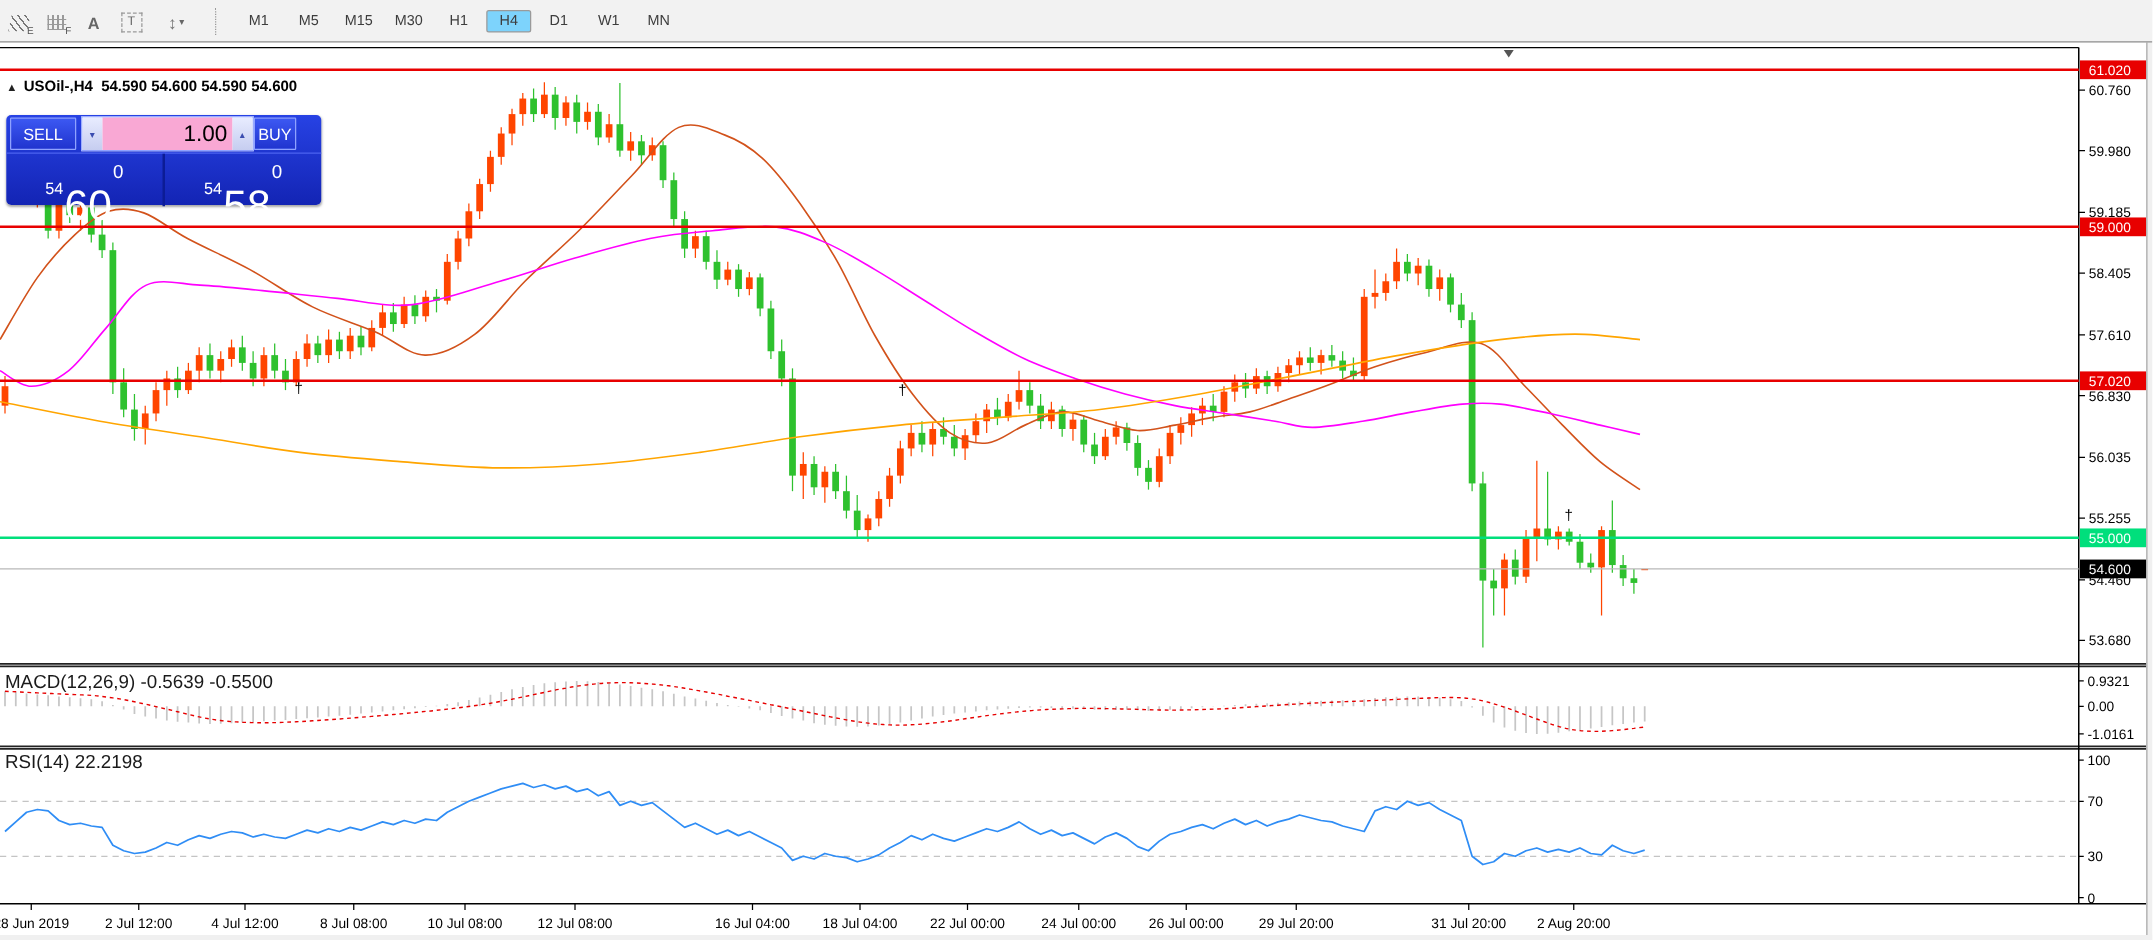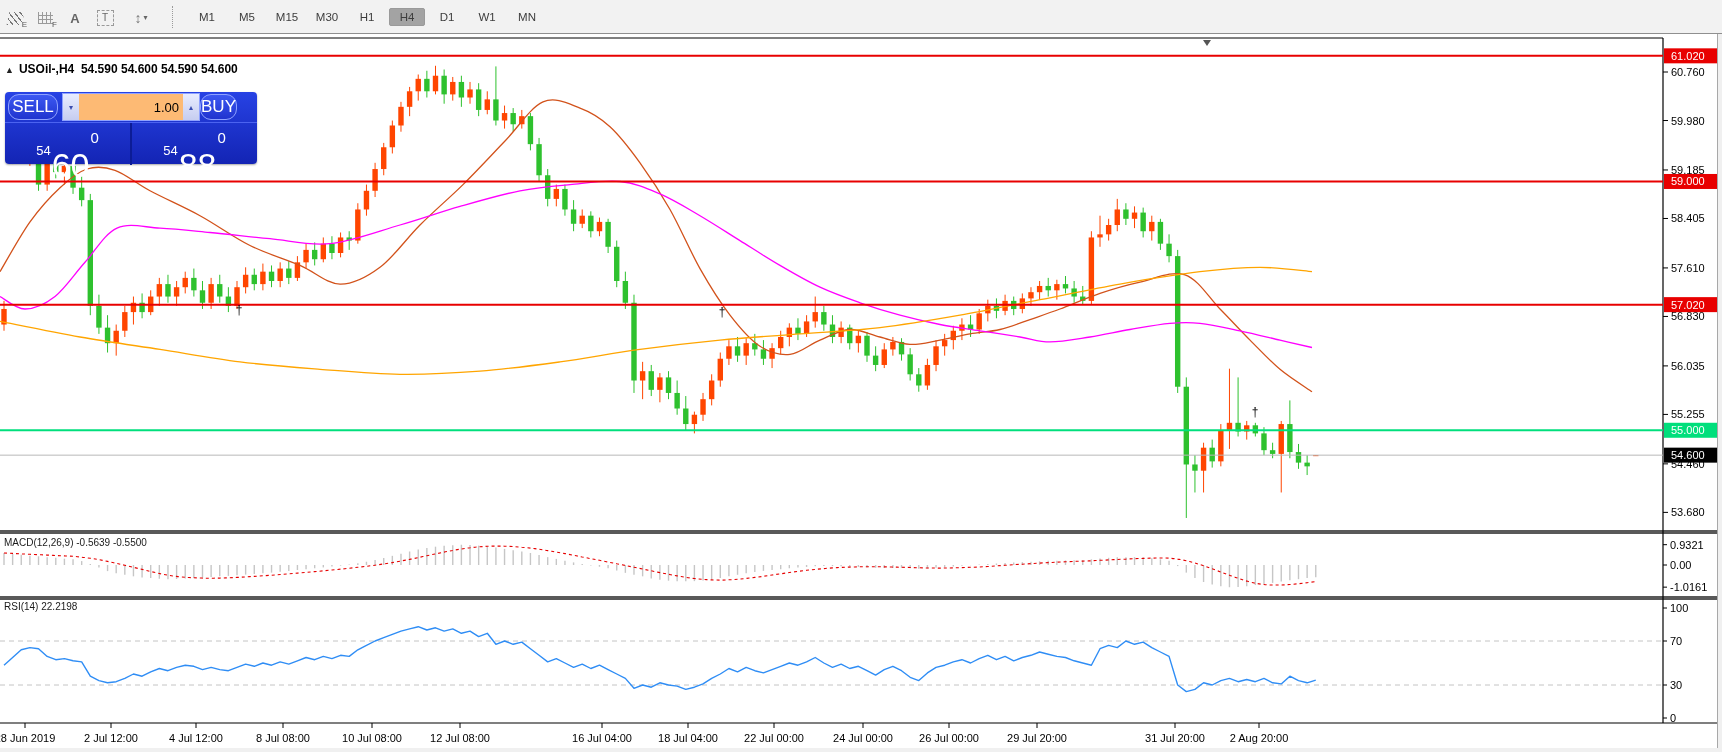--- a/index.html
+++ b/index.html
@@ -9,40 +9,40 @@
   .tool-btn{width:26px;height:24px;margin:0 2px;display:flex;align-items:flex-end;justify-content:center;position:relative;color:#555;cursor:default;}
   .tool-btn .main-glyph{font-size:13px;font-weight:bold;color:#666;line-height:20px;}
   .hatch-box{width:15px;height:13px;margin-bottom:4px;background:repeating-linear-gradient(45deg,#777 0 1px,transparent 1px 4px);transform:skewX(-12deg);}
   .grid-box{width:15px;height:12px;margin-bottom:5px;background:repeating-linear-gradient(0deg,#9a9a9a 0 1px,transparent 1px 4px),repeating-linear-gradient(90deg,#9a9a9a 0 1px,transparent 1px 4px);}
   .sub-letter{font-size:8px;color:#555;position:absolute;right:1px;bottom:0;}
   .t-box{width:15px;height:14px;margin-bottom:3px;border:1px dashed #999;font-size:10px;color:#666;display:flex;align-items:center;justify-content:center;}
   .arrows-glyph{font-size:14px;color:#777;margin-bottom:3px;}
   .caret{font-size:8px;color:#666;margin:0 0 7px 2px;}
   .tb-sep{width:8px;height:22px;border-left:1px dotted #9a9a9a;margin:0 6px 0 10px;}
   .tf-btn{min-width:24px;padding:2px 5px;margin:0 2px;font-size:11.5px;color:#3d3d3d;text-align:center;border:1px solid transparent;border-radius:2px;cursor:default;}
-  .tf-btn.active{border:1px solid #9a9a9a;background:#a3a3a3;}
+  .tf-btn.active{border:1px solid #9a9a9a;background:#7dd3fc;}
   
   #chartArea{position:absolute;left:0;top:34px;width:1722px;height:718px;background:#fff;}
   #chartSvg{position:absolute;left:0;top:0;}
   #rightStrip{position:absolute;left:1717px;top:0;width:5px;height:752px;background:#f0f0f0;border-left:1px solid #a8a8a8;z-index:25;}
   #bottomStrip{position:absolute;left:0;top:748px;width:1722px;height:4px;background:#f0f0f0;z-index:25;}
   
   #chartTitle{position:absolute;left:5px;top:28px;font-size:12px;font-weight:600;color:#000;z-index:10;white-space:pre;}
   #chartTitle .collapse{font-size:9px;margin-right:5px;color:#222;}
   
-  .ind-label{position:absolute;font-size:10px;color:#1a1a1a;z-index:10;white-space:pre;}
+  .ind-label{position:absolute;font-size:15px;color:#1a1a1a;z-index:10;white-space:pre;}
   
   #tradePanel{position:absolute;left:5px;top:58px;width:252px;height:72px;background:linear-gradient(#2742e4,#1324b4);border-radius:4px;z-index:20;box-shadow:0 1px 2px rgba(0,0,0,.35);}
   #tpTop{position:absolute;left:0;top:0;width:100%;height:30px;display:flex;align-items:center;}
-  .tp-btn{height:24px;color:#fff;font-size:17px;display:flex;align-items:center;justify-content:center;background:linear-gradient(#3c58f2,#2034cf);border:1px solid #8fa2ff;border-radius:11px;cursor:pointer;}
+  .tp-btn{height:24px;color:#fff;font-size:13px;display:flex;align-items:center;justify-content:center;background:linear-gradient(#3c58f2,#2034cf);border:1px solid #8fa2ff;border-radius:1px;cursor:pointer;}
   #sellBtn{width:60px;margin-left:3px;}
   #buyBtn{width:38px;margin-left:auto;margin-right:20px;}
   #volCtl{display:flex;align-items:stretch;height:26px;margin-left:4px;background:#fff;border:1px solid #8fa2ff;}
   .spin-btn{width:16px;background:linear-gradient(#e8ecff,#c6cdf0);color:#3b4db0;font-size:8px;display:flex;align-items:center;justify-content:center;cursor:pointer;}
-  #volInput{width:96px;border:0;outline:0;text-align:right;font-size:13px;padding:0 4px;color:#000;background:#fdba74;font-family:"Liberation Sans",sans-serif;}
+  #volInput{width:96px;border:0;outline:0;text-align:right;font-size:18px;padding:0 4px;color:#000;background:#f9a8d4;font-family:"Liberation Sans",sans-serif;}
   #tpPrices{position:absolute;left:0;top:30px;width:100%;height:42px;display:flex;border-top:1px solid #4c63f0;}
   .tp-half{flex:1;display:flex;align-items:center;justify-content:center;color:#fff;cursor:pointer;}
   .tp-half.left{border-right:2px solid #0c1c96;}
   .p-small{font-size:13px;margin:12px 1px 0 0;}
   .p-big{font-size:34px;font-weight:500;line-height:38px;margin-top:42px;}
   .p-sup{font-size:15px;margin:-14px 0 0 1px;}
 </style>
 </head>
 <body>
 
@@ -676,21 +676,21 @@
         <div class="tp-btn" id="buyBtn">BUY</div>
       </div>
       <div id="tpPrices">
         <div class="tp-half left">
           <span class="p-small">54</span>
           <span class="p-big">60</span>
           <span class="p-sup">0</span>
         </div>
         <div class="tp-half">
           <span class="p-small">54</span>
-          <span class="p-big">88</span>
+          <span class="p-big">58</span>
           <span class="p-sup">0</span>
         </div>
       </div>
     </div>
   </div>
 
   <div id="rightStrip"></div>
   <div id="bottomStrip"></div>
 </div>
 

